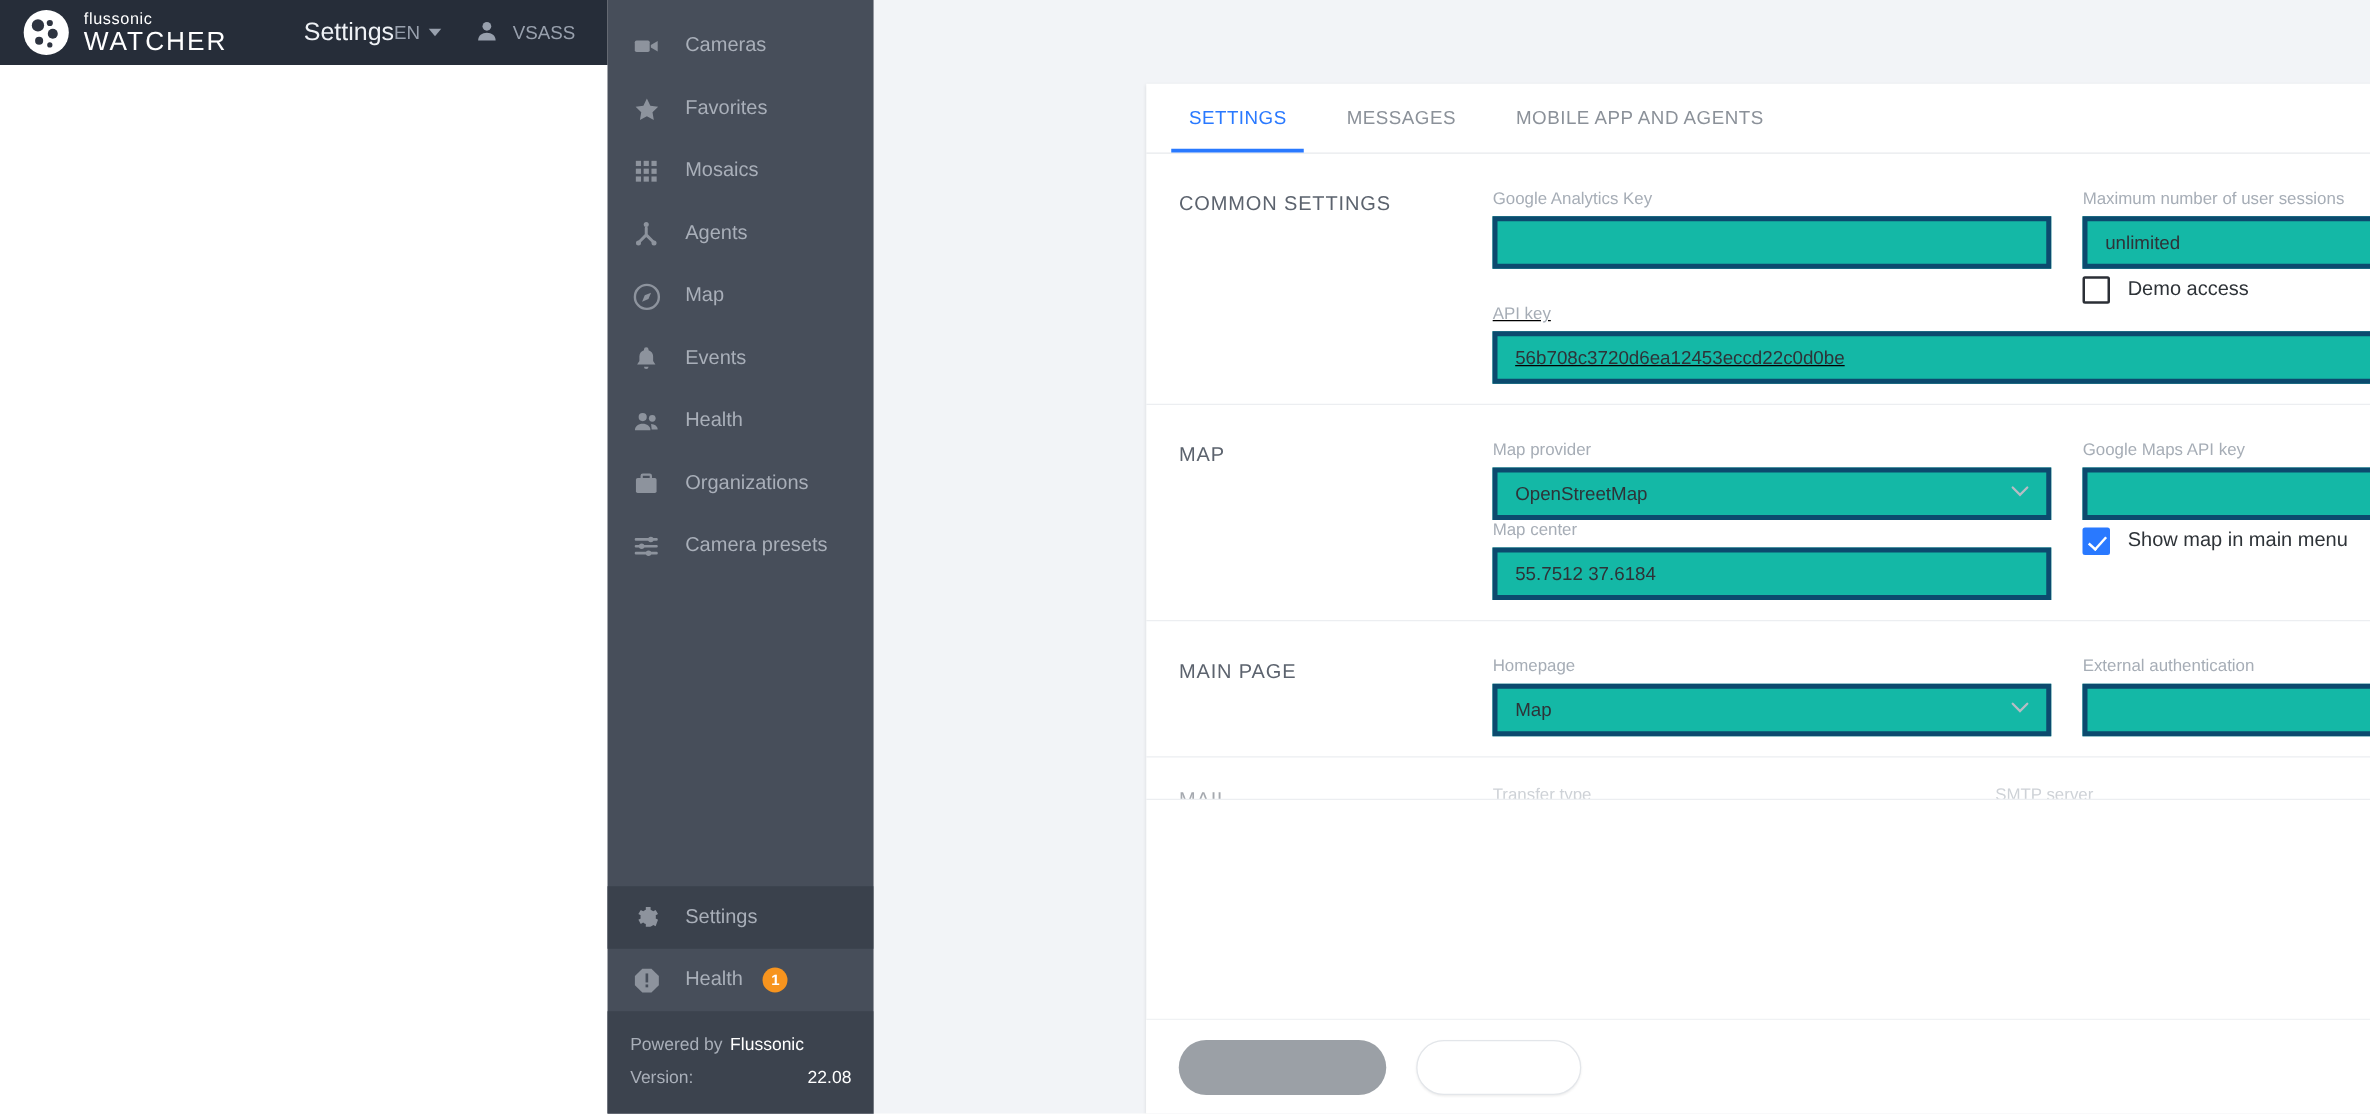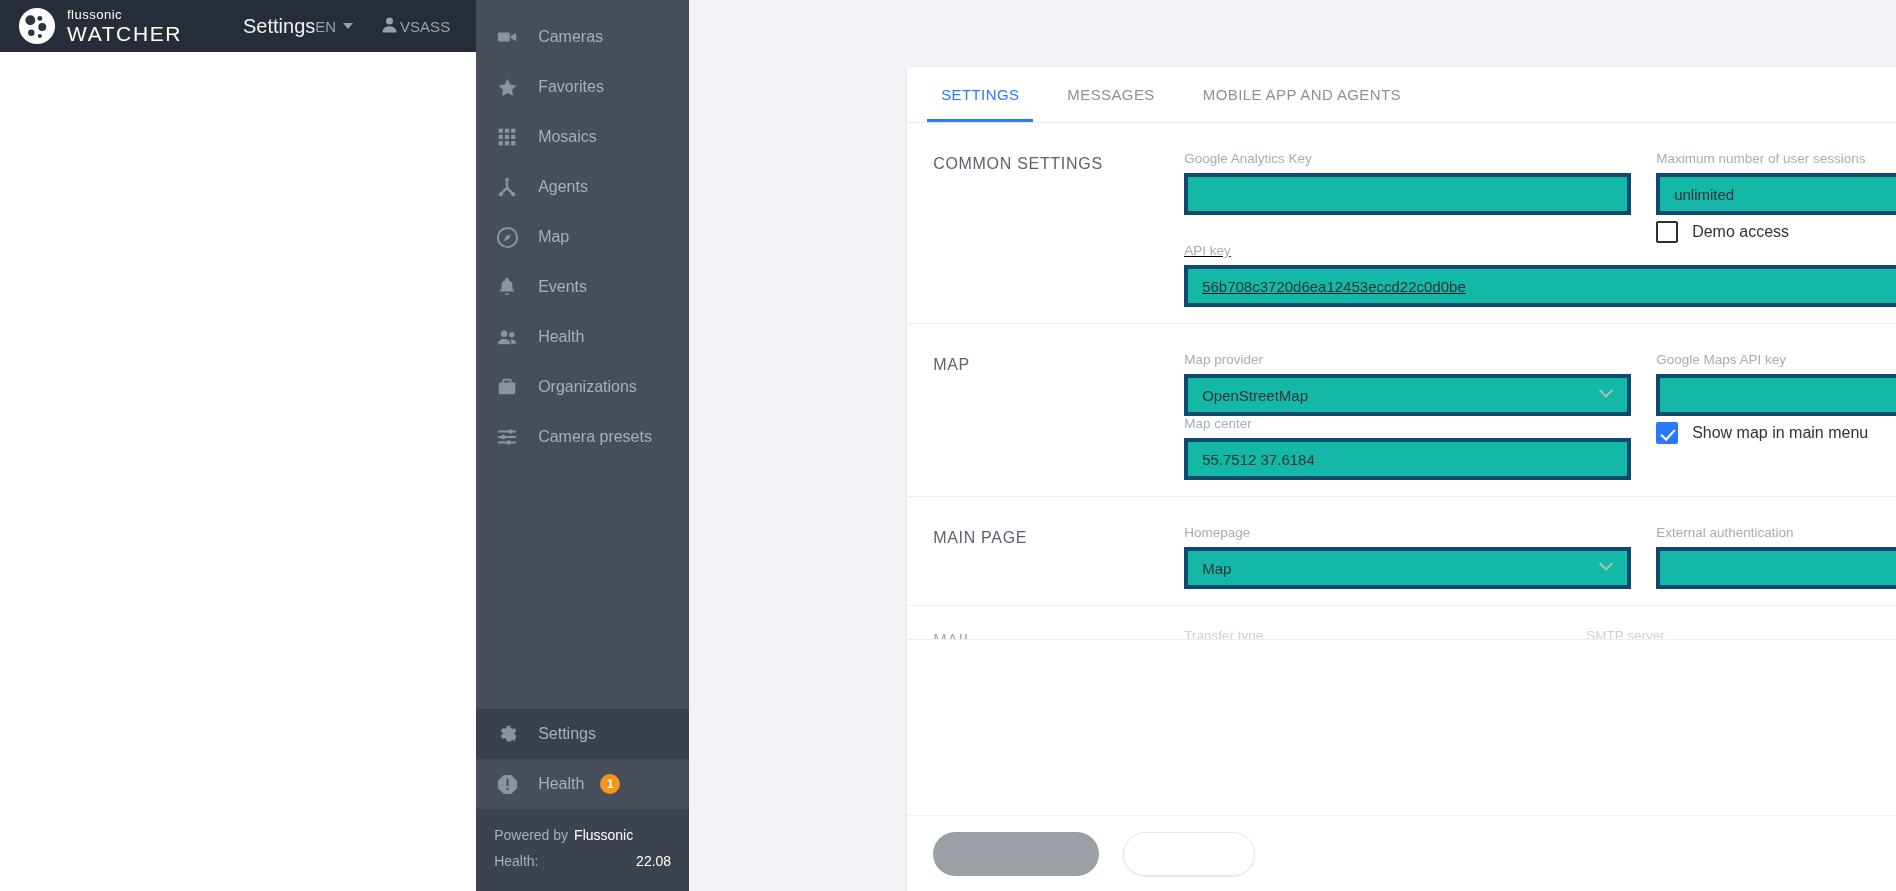--- a/index.html
+++ b/index.html
@@ -17,21 +17,21 @@
   }
   .brand { width: 213px; display: flex; align-items: center; padding-left: 18px; gap: 11px; }
   .logo-mark { width: 38px; height: 38px; flex: 0 0 38px; }
   .brand-text { display: flex; flex-direction: column; line-height: 1; }
   .brand-top { font-size: 13px; color: #ffffff; letter-spacing: .5px; font-weight: 300; }
   .brand-bottom { font-size: 21px; color: #ffffff; letter-spacing: 1.6px; font-weight: 300; margin-top: 2px; }
   .page-title { font-size: 20px; color: #eef1f5; margin-left: 30px; font-weight: 400; }
   .topbar-right { margin-left: auto; display: flex; align-items: center; gap: 26px; padding-right: 26px; }
   .lang { display: flex; align-items: center; gap: 7px; color: #98a0ad; font-size: 15px; cursor: pointer; }
   .caret { width: 0; height: 0; border-left: 5px solid transparent; border-right: 5px solid transparent; border-top: 6px solid #98a0ad; }
-  .user { display: flex; align-items: center; color: #98a0ad; font-size: 15px; cursor: pointer; }
+  .user { display: flex; align-items: center; gap: 10px; color: #98a0ad; font-size: 15px; cursor: pointer; }
 
   
   .body { display: flex; flex: 1 1 auto; min-height: 0; }
 
   
   .sidebar {
     width: 213px; flex: 0 0 213px; background: #474e5a;
     display: flex; flex-direction: column; position: relative;
   }
   .nav-top { padding-top: 12px; }
@@ -310,21 +310,21 @@
           <span class="badge">1</span>
         </div>
 
 
         <div class="footer-box">
           <div class="footer-line">
             <span class="k">Powered by</span>
             <span class="v">Flussonic</span>
           </div>
           <div class="footer-line ver">
-            <span class="k">Health:</span>
+            <span class="k">Version:</span>
             <span class="v">22.08</span>
           </div>
         </div>
       </div>
     </div>
 
     <div class="content">
       <div class="card">
 
         <div class="tabs">

